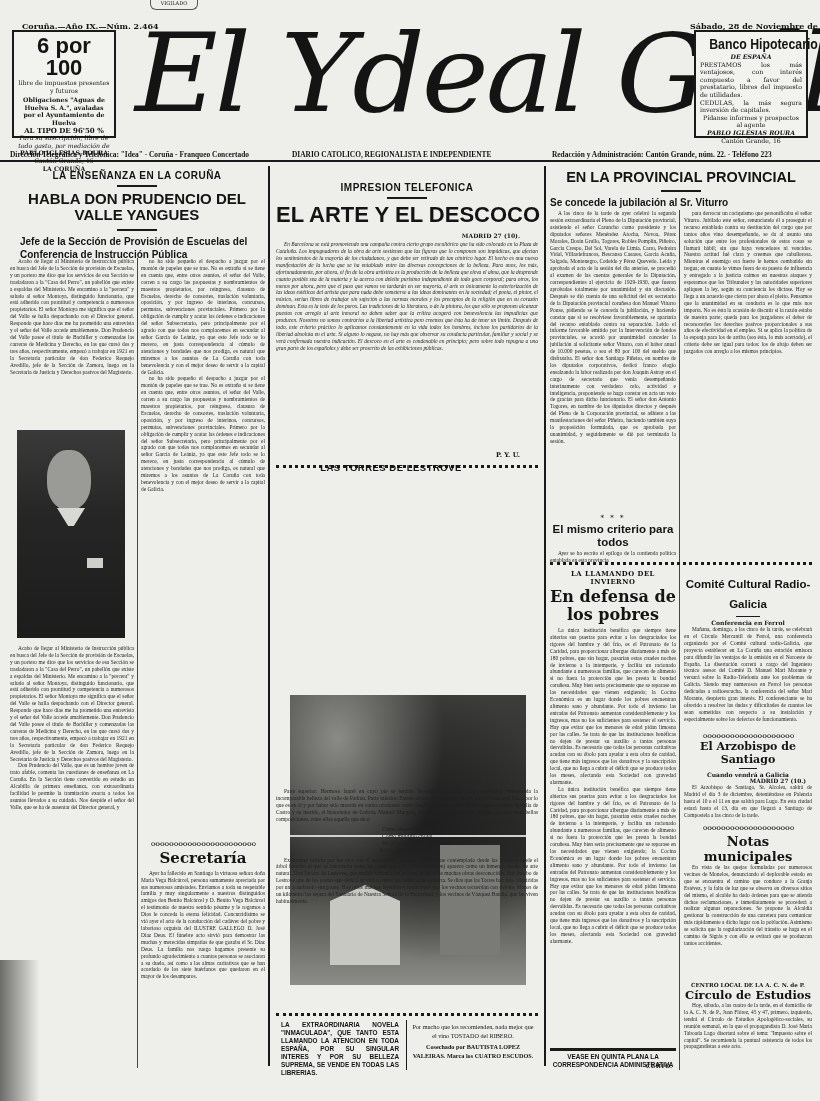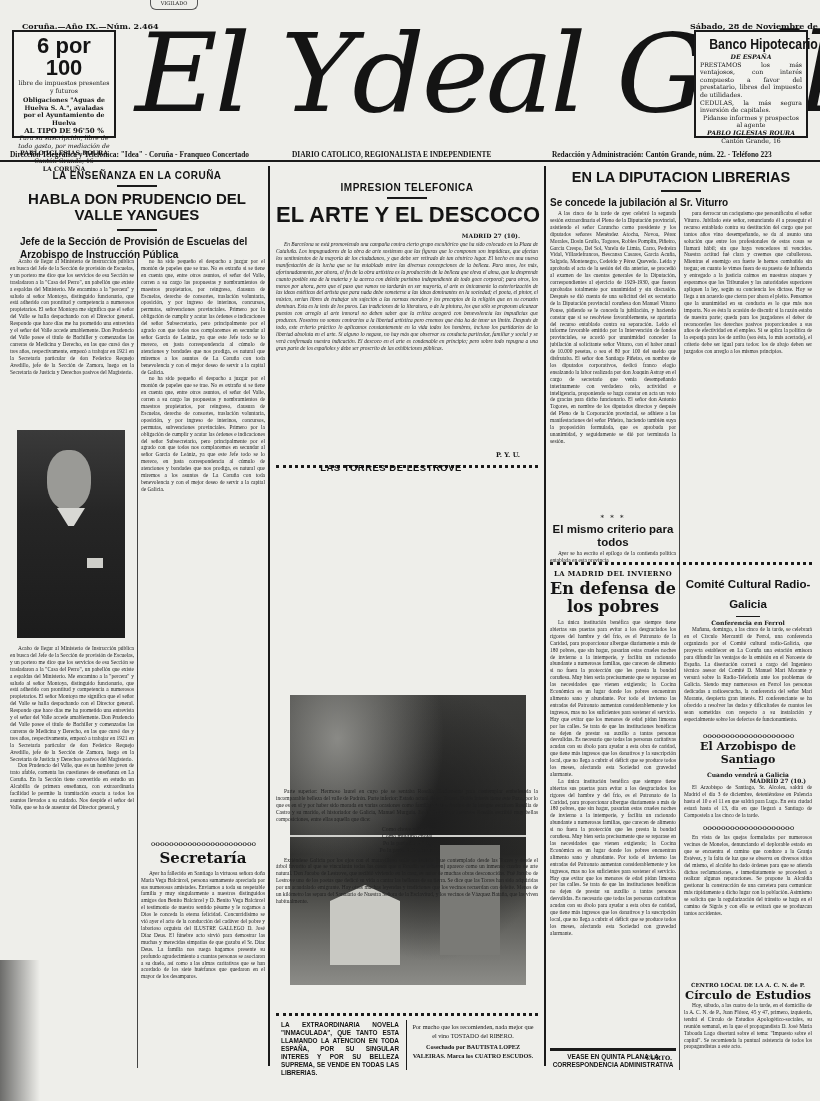--- a/index.html
+++ b/index.html
@@ -106,21 +106,21 @@
   </div>
 
   <div class="rule-v" style="left:268px; top:166px; height:900px;"></div>
   <div class="rule-v" style="left:544px; top:166px; height:900px;"></div>
 
   <div class="col" style="left:10px; width:254px;">
     <div class="kicker" style="margin-top:6px">LA ENSEÑANZA EN LA CORUÑA</div>
     <div class="short-rule"></div>
     <div class="h1" style="font-size:15px;">HABLA DON PRUDENCIO DEL VALLE YANGUES</div>
     <div class="short-rule" style="margin-top:6px"></div>
-    <div class="deck" style="margin:4px 10px 6px;">Jefe de la Sección de Provisión de Escuelas del Arzobispo de Instrucción Pública</div>
+    <div class="deck" style="margin:4px 10px 6px;">Jefe de la Sección de Provisión de Escuelas del Conferencia de Instrucción Pública</div>
   </div>
 
   <div class="text-block body" style="left:10px; top:258px; width:124px; height:165px;">
     <p>Acabo de llegar al Ministerio de Instrucción pública en busca del Jefe de la Sección de provisión de Escuelas, y un portero me dice que los servicios de esa Sección se trasladaron a la "Casa del Perro", un pabellón que existe a espaldas del Ministerio. Me encamino a la "percera" y saludo al señor Montoya, distinguido funcionario, que está adherido con prontitud y competencia a numerosos propietarios. El señor Montoya me significa que el señor del Valle se halla despachando con el Director general. Respondo que hace días me ha prometido una entrevista y el señor del Valle accede amablemente. Don Prudencio del Valle posee el título de Bachiller y comenzadas las carreras de Medicina y Derecho, en las que cursó dos y tres años, respectivamente, empezó a trabajar en 1921 en la Secretaría particular de don Federico Requejo Avedillo, jefe de la Sección de Zamora, luego en la Secretaría de Justicia y Derechos pasivos del Magisterio.</p>
   </div>
 
   <div class="photo" style="left:17px; top:430px; width:108px; height:208px; background:linear-gradient(180deg,#3a3a3a 0%,#262626 40%,#1c1c1c 100%);">
     <div style="position:absolute; left:30px; top:20px; width:44px; height:60px; border-radius:45%; background:#9a9a96;"></div>
     <div style="position:absolute; left:40px; top:78px; width:28px; height:18px; background:#d8d8d4; clip-path:polygon(0 0,100% 0,60% 100%,40% 100%);"></div>
     <div style="position:absolute; left:70px; top:128px; width:16px; height:10px; background:#cfcfca;"></div>
@@ -185,21 +185,21 @@
   <div class="dotted" style="position:absolute; left:276px; top:1013px; width:262px;"></div>
 
   <div class="text-block boxed-ad" style="left:278px; top:1020px; width:124px; height:52px; font-size:6.4px; line-height:8px; text-align:justify; padding:1px 3px; border:none;">LA EXTRAORDINARIA NOVELA "INMACULADA", QUE TANTO ESTA LLAMANDO LA ATENCION EN TODA ESPAÑA, POR SU SINGULAR INTERES Y POR SU BELLEZA SUPREMA, SE VENDE EN TODAS LAS LIBRERIAS.</div>
   <div class="rule-v" style="left:406px; top:1020px; width:1px; height:50px;"></div>
   <div class="text-block" style="left:410px; top:1022px; width:126px; font-family:'Liberation Serif',serif; font-size:6.2px; line-height:9px; text-align:center;">
     <div>Por mucho que los recomienden, nada mejor que el vino TOSTADO del RIBERO.</div>
     <div style="font-weight:bold; margin-top:2px;">Cosechado por BAUTISTA LOPEZ VALEIRAS. Marca los CUATRO ESCUDOS.</div>
   </div>
 
   <div class="col" style="left:550px; width:262px;">
-    <div class="h1" style="font-size:14.5px; margin-top:6px; white-space:nowrap;">EN LA DIPUTACION LIBRERIAS</div>
+    <div class="h1" style="font-size:14.5px; margin-top:6px; white-space:nowrap;">EN LA PROVINCIAL PROVINCIAL</div>
     <div class="short-rule" style="margin-top:5px"></div>
     <div class="deck" style="margin:4px 0 6px;">Se concede la jubilación al Sr. Viturro</div>
   </div>
 
   <div class="text-block body" style="left:550px; top:210px; width:126px; height:302px;">
     <p>A las cinco de la tarde de ayer celebró la segunda sesión extraordinaria el Pleno de la Diputación provincial, asistiendo el señor Caruncho como presidente y los diputados señores Menéndez Atocha, Novoa, Pérez Morales, Dosín Grullo, Togores, Robles Pomplín, Piñeiro, García Crespo, Del Sol, Varela de Limia, Carro, Pedreira Vidal, Villardefrancos, Bescansa Casares, García Acuña, Salgado, Montenegro, Cedeido y Pérez Quevedo. Leída y aprobada el acta de la sesión del día anterior, se procedió al examen de las cuentas generales de la Diputación, correspondientes al ejercicio de 1929-1930, que fueron aprobadas totalmente por unanimidad y sin discusión. Después se dió cuenta de una solicitud del ex secretario de la Diputación provincial coruñesa don Manuel Viturro Pouse, pidiendo se le conceda la jubilación, y haciendo constar que si se resolviese favorablemente, se apartaría del recurso entablado contra su separación. Leído el informe favorable emitido por la Intervención de fondos provinciales, se acordó por unanimidad conceder la jubilación al solicitante señor Viturro, con el haber anual de 10.000 pesetas, o sea el 80 por 100 del sueldo que disfrutaba. El señor don Santiago Piñeiro, en nombre de los diputados corporativos, dedicó franco elogio ensalzando la labor realizada por don Joaquín Astray en el cargo de secretario que venía desempeñando interinamente con verdadero celo, actividad e inteligencia, proponiendo se haga constar en acta un voto de gracias para dicho funcionario. El señor don Antonio Togores, en nombre de los diputados directos y después del Pleno de la Corporación provincial, se adhiere a las manifestaciones del señor Piñeiro, haciendo también suya la proposición formulada, que es aprobada por unanimidad, y seguidamente se dió por terminada la sesión.</p>
   </div>
   <div class="rule-v" style="left:679px; top:210px; width:1px; height:360px; background:#444;"></div>
   <div class="text-block body" style="left:684px; top:210px; width:128px; height:348px;">
     <p>para derrocar un caciquismo que personificaba el señor Viturro. Jubilado este señor, renunciando él a proseguir el recurso entablado contra su destitución del cargo que por tantos años vino desempeñando, se da al asunto una solución que entre los profesionales de estas cosas se llamará hábil; sin que haya vencedores ni vencidos. Nuestra actitud fué clara y creemos que caballerosa. Mientras el enemigo era fuerte le hemos combatido sin tregua; en cuanto le vimos fuera de su puesto de influencia y entregado a la justicia caímos en nuestras ataques y esperamos que los Tribunales y las autoridades superiores apliquen la ley, según su conciencia les dictase. Hoy se llega a un acuerdo que cierra por ahora el pleito. Pensamos que la unanimidad en su conducta es lo que más nos importa. No es ésta la ocasión de discutir si la razón estaba de nuestra parte; queda para los juzgadores el deber de reconocerles los derechos pasivos proporcionales a sus años de efectividad en el empleo. Si se aplica la política de la esponja para los de arriba (sea ésta, lo más acertado), el criterio debe ser igual para todos: los de abajo deben ser juzgados con arreglo a los mismos principios.</p>
@@ -209,21 +209,21 @@
     <div style="text-align:center; font-size:7px; letter-spacing:2px;">* * *</div>
     <div class="h1" style="font-size:11.5px; line-height:13px; margin:1px 0;">El mismo criterio para todos</div>
     <div class="body">
         <p>Ayer se ha escrito el epílogo de la contienda política entablada en esta provincia</p>
       </div>
   </div>
 
   <div class="dotted" style="position:absolute; left:550px; top:562px; width:262px;"></div>
 
   <div class="text-block" style="left:550px; top:570px; width:126px;">
-    <div class="kicker" style="font-size:6.8px; font-family:'DejaVu Serif',serif;">LA MADRID DEL INVIERNO</div>
+    <div class="kicker" style="font-size:6.8px; font-family:'DejaVu Serif',serif;">LA LLAMANDO DEL INVIERNO</div>
     <div class="h1" style="font-family:'DejaVu Serif',serif; font-size:16px; line-height:18px; margin:2px 0 3px;">En defensa de los pobres</div>
     <div class="body" style="height:435px;">
       <p>La única institución benéfica que siempre tiene abiertas sus puertas para evitar a los desgraciados los rigores del hambre y del frío, es el Patronato de la Caridad, para proporcionar albergue diariamente a más de 180 pobres, que sin hogar, pasarían estas crueles noches de invierno a la intemperie, y facilita un racionado abundante a numerosas familias, que carecen de alimento si no fuera la protección que les presta la bondad coruñesa. Muy bien sería precisamente que se reparase en las necesidades que vienen exigiendo; la Cocina Económica es un lugar donde los pobres encuentran alimento sano y abundante. Por todo el invierno las entradas del Patronato aumentan considerablemente y los ingresos, mas no los suficientes para sostener el servicio. Hay que evitar que los menores de edad pidan limosna por las calles. Se trata de que las instituciones benéficas no dejen de prestar su auxilio a tantas personas desvalidas. Es necesario que todas las personas caritativas acudan con su óbolo para ayudar a esta obra de caridad, que tiene más ingresos que los donativos y la suscripción local, que no llega a cubrir el déficit que se produce todos los meses, afectando esta Sociedad con gravedad alarmante.</p>
       <p>La única institución benéfica que siempre tiene abiertas sus puertas para evitar a los desgraciados los rigores del hambre y del frío, es el Patronato de la Caridad, para proporcionar albergue diariamente a más de 180 pobres, que sin hogar, pasarían estas crueles noches de invierno a la intemperie, y facilita un racionado abundante a numerosas familias, que carecen de alimento si no fuera la protección que les presta la bondad coruñesa. Muy bien sería precisamente que se reparase en las necesidades que vienen exigiendo; la Cocina Económica es un lugar donde los pobres encuentran alimento sano y abundante. Por todo el invierno las entradas del Patronato aumentan considerablemente y los ingresos, mas no los suficientes para sostener el servicio. Hay que evitar que los menores de edad pidan limosna por las calles. Se trata de que las instituciones benéficas no dejen de prestar su auxilio a tantas personas desvalidas. Es necesario que todas las personas caritativas acudan con su óbolo para ayudar a esta obra de caridad, que tiene más ingresos que los donativos y la suscripción local, que no llega a cubrir el déficit que se produce todos los meses, afectando esta Sociedad con gravedad alarmante.</p>
     </div>
     <div class="sig" style="margin-right:4px; font-size:6px;">CURTO.</div>
   </div>
 
   <div style="position:absolute; left:550px; top:1048px; width:126px; height:3px; background:#1a1a1a;"></div>
   <div class="text-block" style="left:552px; top:1053px; width:122px; font-family:'Liberation Sans',sans-serif; font-weight:bold; font-size:6.4px; line-height:8px; text-align:center;">VEASE EN QUINTA PLANA LA CORRESPONDENCIA ADMINISTRATIVA</div>
@@ -245,20 +245,21 @@
     <div class="short-rule" style="width:18px; height:1px; margin:2px auto;"></div>
     <div style="text-align:center; font-size:6px; font-weight:bold;">Cuando vendrá a Galicia</div>
     <div class="sig" style="margin-right:6px; font-size:5.8px;">MADRID 27 (10.)</div>
     <div class="body" style="height:40px;">
         <p>El Arzobispo de Santiago, Sr. Alcolea, saldrá de Madrid el día 3 de diciembre, deteniéndose en Palencia hasta el 10 o el 11 en que saldrá para Lugo. En esta ciudad estará hasta el 13, día en que llegará a Santiago de Compostela a las cinco de la tarde.</p>
       </div>
     <div class="chain">o-o-o-o-o-o-o-o-o-o-o-o-o-o-o-o-o-o-o-o</div>
   </div>
 
   <div class="text-block" style="left:684px; top:834px; width:128px;">
+    <div class="h1" style="font-family:'DejaVu Serif',serif; font-size:13px; line-height:15px;">Notas municipales</div>
     <div class="body" style="height:130px;">
         <p>En vista de las quejas formuladas por numerosos vecinos de Monelos, denunciando el deplorable estado en que se encuentra el camino que conduce a la Granja Estévez, y la falta de luz que se observa en diversos sitios del mismo, el alcalde ha dado órdenes para que se atienda dichas reclamaciones, e inmediatamente se procederá a realizar algunas reparaciones. Se propone la Alcaldía gestionar la construcción de una carretera para comunicar más rápidamente a dicho lugar con la población. Asimismo se solicita que la regularización del tránsito se haga en el camino de Sigrás y con ello se evitará que se produzcan tantos accidentes.</p>
       </div>
   </div>
 
   <div class="text-block" style="left:684px; top:982px; width:128px;">
     <div style="text-align:center; font-size:5.6px; font-weight:bold;">CENTRO LOCAL DE LA A. C. N. de P.</div>
     <div class="h1" style="font-family:'DejaVu Serif',serif; font-size:11.5px; line-height:14px;">Círculo de Estudios</div>
     <div class="body" style="height:72px;">
         <p>Hoy, sábado, a las cuatro de la tarde, en el domicilio de la A. C. N. de P., Juan Flórez, 45 y 47, primero, izquierda, tendrá el Círculo de Estudios Apologético-sociales, su reunión semanal, en la que el propagandista D. José María Taboada Lago disertará sobre el tema: "Impuesto sobre el capital". Se recomienda la puntual asistencia de todos los propagandistas a este acto.</p>

